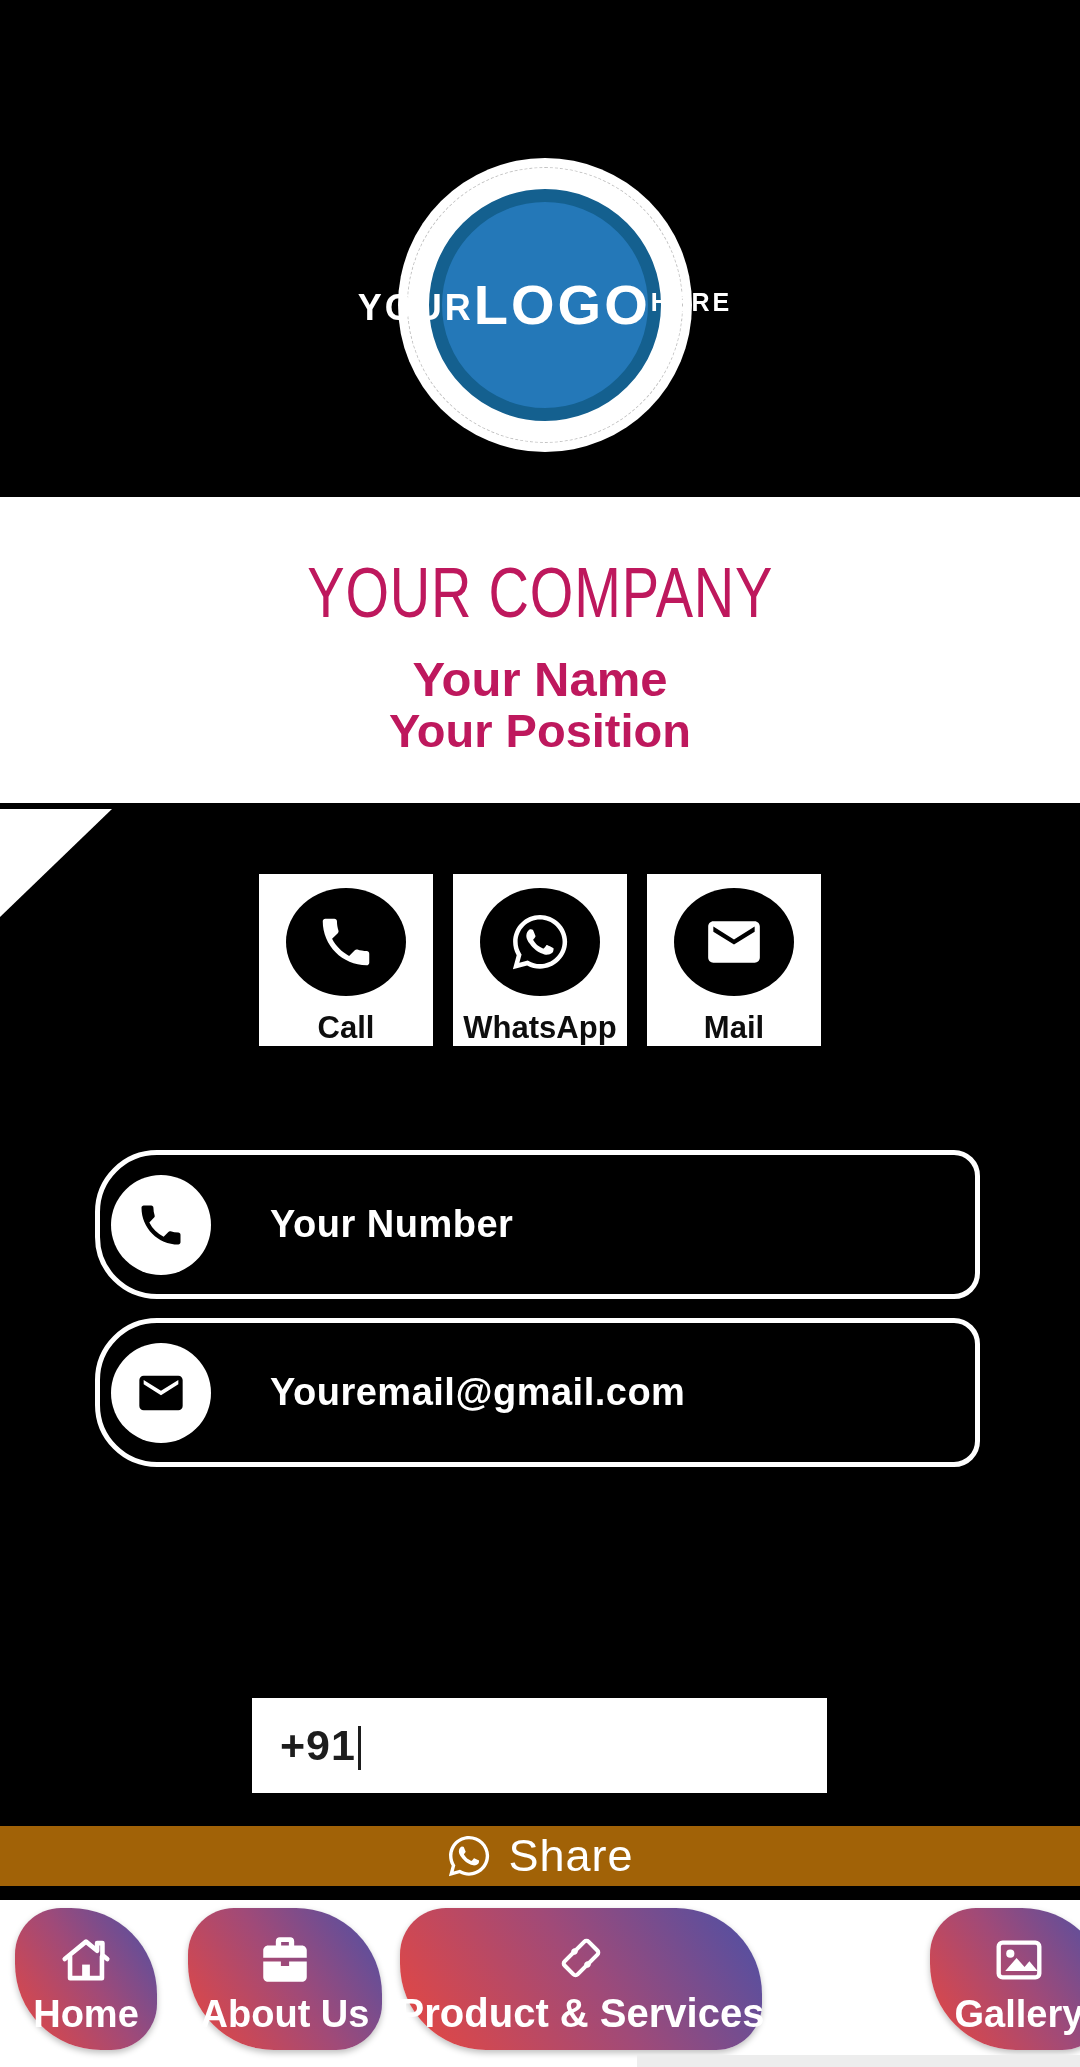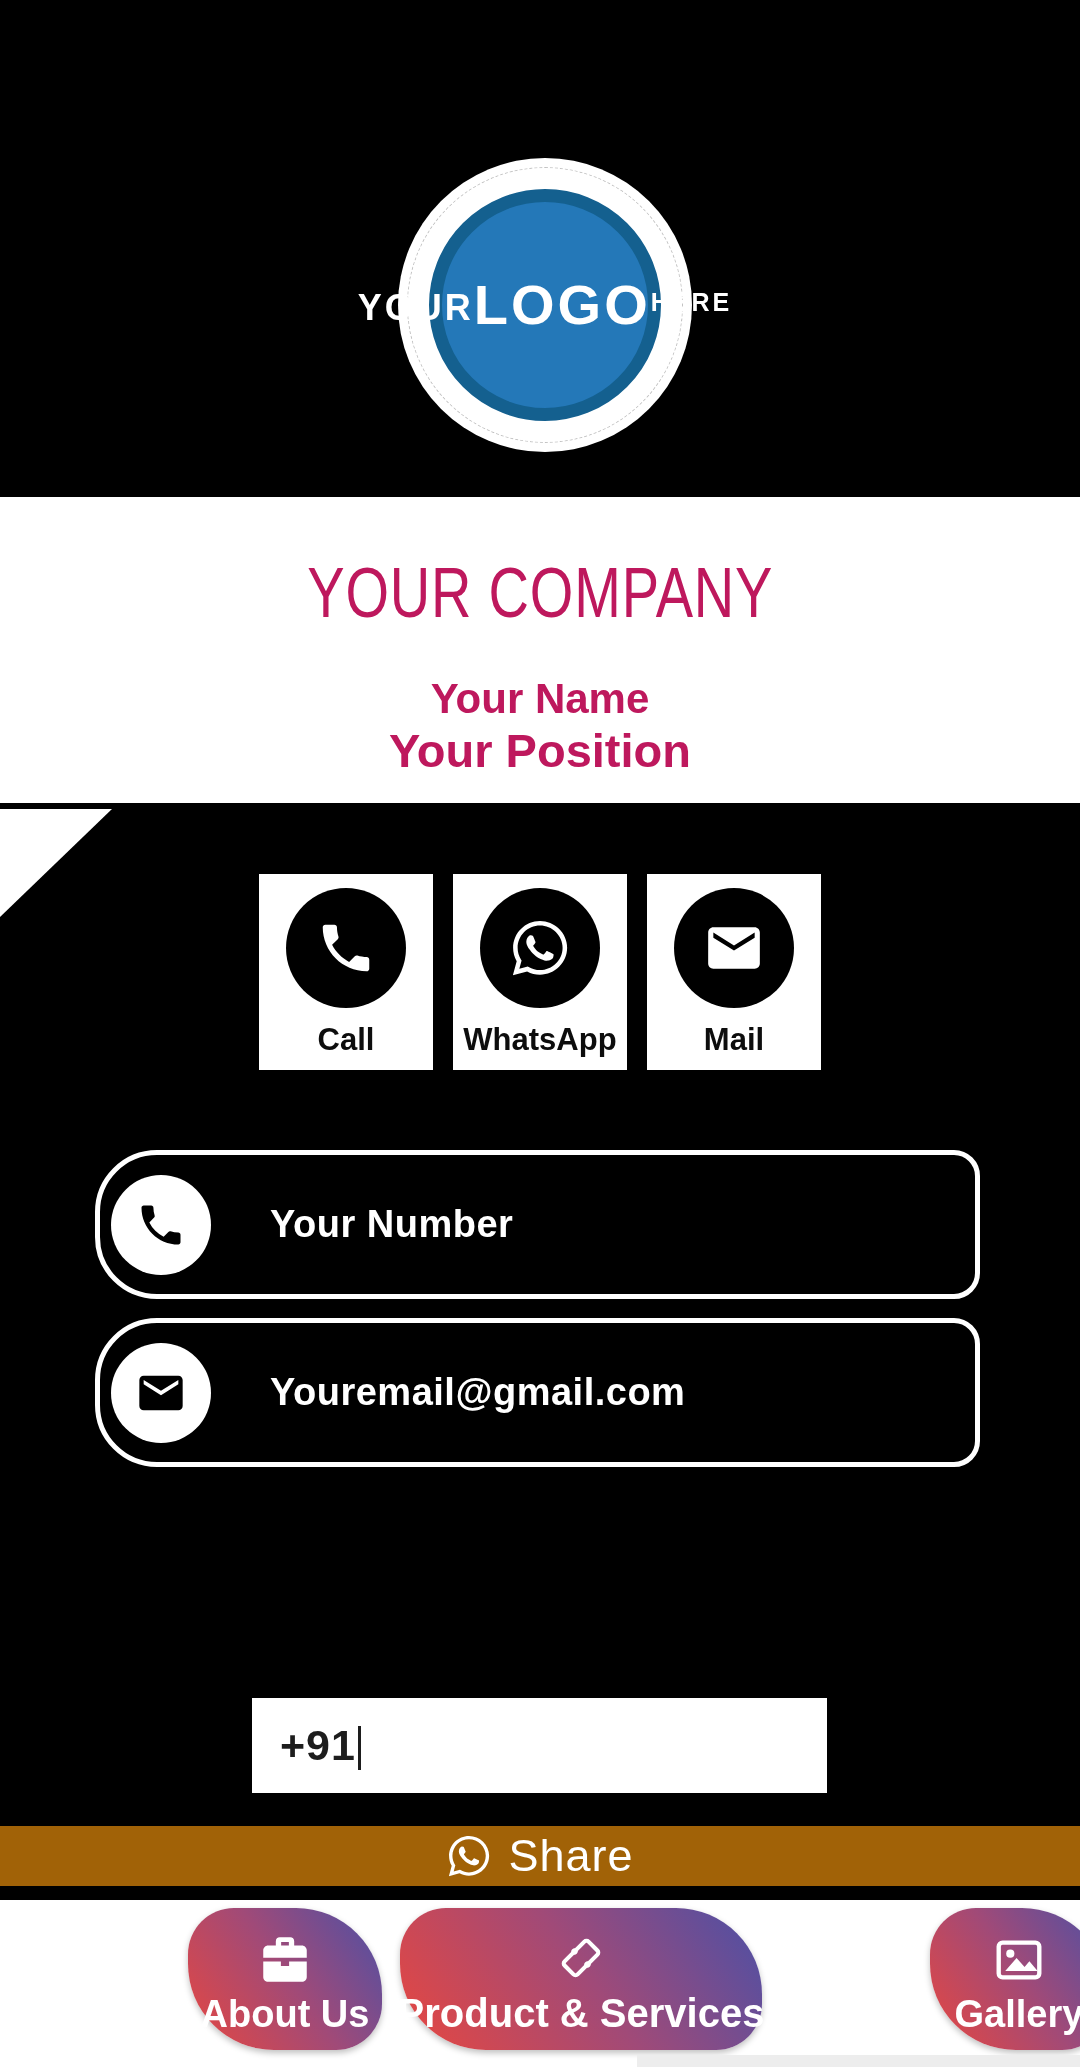--- a/index.html
+++ b/index.html
@@ -26,29 +26,29 @@
     width:64px;height:16px;
     background:repeating-linear-gradient(to bottom,#d3e6f5 0,#d3e6f5 2px,transparent 2px,transparent 4.6px);
   }
   .logo-t1{font-size:36px;font-weight:700;letter-spacing:3px;line-height:38px;margin-top:6px;}
   .logo-t2{font-size:56px;font-weight:700;letter-spacing:3px;line-height:52px;}
   .logo-t3{font-size:25px;font-weight:700;letter-spacing:3px;line-height:38px;margin-bottom:6px;}
   
   .company-section{position:absolute;top:497px;left:0;width:1080px;height:306px;background:#fff;color:#be185d;text-align:center;}
   .company-title{margin-top:56px;font-size:70px;font-weight:400;letter-spacing:1px;white-space:nowrap;}
   .company-title span{display:inline-block;transform:scaleX(.80);transform-origin:center;}
-  .person-name{margin-top:40px;font-size:42px;font-weight:700;line-height:52px;}
+  .person-name{margin-top:20px;font-size:49px;font-weight:700;line-height:52px;}
   .person-position{font-size:47px;font-weight:700;line-height:52px;}
   
   .main-black{position:absolute;top:803px;left:0;width:1080px;height:1097px;background:#000;}
   .notch{position:absolute;top:6px;left:0;width:112px;height:108px;background:#fff;
     clip-path:polygon(0 0,100% 0,0 100%);}
   
   .actions{position:absolute;top:71px;left:259px;display:flex;gap:20px;}
-  .action-card{width:174px;height:196px;background:#fff;display:flex;flex-direction:column;align-items:center;cursor:pointer;}
+  .action-card{width:174px;height:172px;background:#fff;display:flex;flex-direction:column;align-items:center;cursor:pointer;}
   .action-circle{width:120px;height:120px;border-radius:50%;background:#000;color:#fff;
     margin-top:14px;display:flex;align-items:center;justify-content:center;}
   .action-circle svg{width:62px;height:62px;}
   .action-label{margin-top:14px;font-size:31px;font-weight:700;color:#0d0d0d;white-space:nowrap;}
   
   .pill{position:absolute;left:95px;width:885px;height:149px;box-sizing:border-box;
     border:5px solid #fff;border-radius:62px 26px 26px 62px;background:#000;
     display:flex;align-items:center;cursor:pointer;}
   .pill-circle{position:absolute;left:11px;top:50%;transform:translateY(-50%);
     width:100px;height:100px;border-radius:50%;background:#fff;color:#000;
@@ -164,20 +164,30 @@
       <svg viewBox="0 0 448 512" fill="currentColor">
           <path d="M380.9 97.1C339 55.1 283.2 32 223.9 32c-122.4 0-222 99.6-222 222 0 39.1 10.2 77.3 29.6 111L0 480l117.7-30.9c32.4 17.7 68.9 27 106.1 27h.1c122.3 0 224.1-99.6 224.1-222 0-59.3-25.2-115-67.1-157zm-157 341.6c-33.2 0-65.7-8.9-94-25.7l-6.7-4-69.8 18.3L72 359.2l-4.4-7c-18.5-29.4-28.2-63.3-28.2-98.2 0-101.7 82.8-184.5 184.6-184.5 49.3 0 95.6 19.2 130.4 54.1 34.8 34.9 56.2 81.2 56.1 130.5 0 101.8-84.9 184.6-186.6 184.6zm101.2-138.2c-5.5-2.8-32.8-16.2-37.9-18-5.1-1.9-8.8-2.8-12.5 2.8-3.7 5.6-14.3 18-17.6 21.8-3.2 3.7-6.5 4.2-12 1.4-32.6-16.3-54-29.1-75.5-66-5.7-9.8 5.7-9.1 16.3-30.3 1.8-3.7.9-6.9-.5-9.7-1.4-2.8-12.5-30.1-17.1-41.2-4.5-10.8-9.1-9.3-12.5-9.5-3.2-.2-6.9-.2-10.6-.2-3.7 0-9.7 1.4-14.8 6.9-5.1 5.6-19.4 19-19.4 46.3 0 27.3 19.9 53.7 22.6 57.4 2.8 3.7 39.1 59.7 94.8 83.8 35.2 15.2 49 16.5 66.6 13.9 10.7-1.6 32.8-13.4 37.4-26.4 4.6-13 4.6-24.1 3.2-26.4-1.3-2.5-5-3.9-10.5-6.6z"></path>
         </svg>
     </span>
     <span class="share-label">Share</span>
   </div>
 </div>
 
 <div class="nav-strip">
 
+  <div class="nav-btn nav-home">
+    <span>
+      <svg viewBox="0 0 24 24" fill="none" stroke="currentColor" stroke-width="1.9" stroke-linejoin="round" stroke-linecap="round">
+        <path d="M3.2 11.6 12 4.4l4.6 3.8V5h2.2v5l2 1.6"></path>
+        <path d="M5.4 10.6v8.9h13.2v-8.9"></path>
+        <rect x="10.4" y="13.9" width="3.2" height="5.6" fill="currentColor" stroke="none"></rect>
+      </svg>
+    </span>
+    <div class="nav-label">Home</div>
+  </div>
 
   <div class="nav-btn nav-about">
     <span>
       <svg viewBox="0 0 24 24" fill="currentColor">
         <path fill-rule="evenodd" d="M9.8 2.6h4.4c.9 0 1.6.7 1.6 1.6V6h3.2c1.1 0 2 .9 2 2v11c0 1.1-.9 2-2 2H5c-1.1 0-2-.9-2-2V8c0-1.1.9-2 2-2h3.2V4.2c0-.9.7-1.6 1.6-1.6zm.6 2V6h3.2V4.6h-3.2zM3 11.1h18v1.5h-7.3v1.9h-3.4v-1.9H3z"></path>
       </svg>
     </span>
     <div class="nav-label">About Us</div>
   </div>
 

